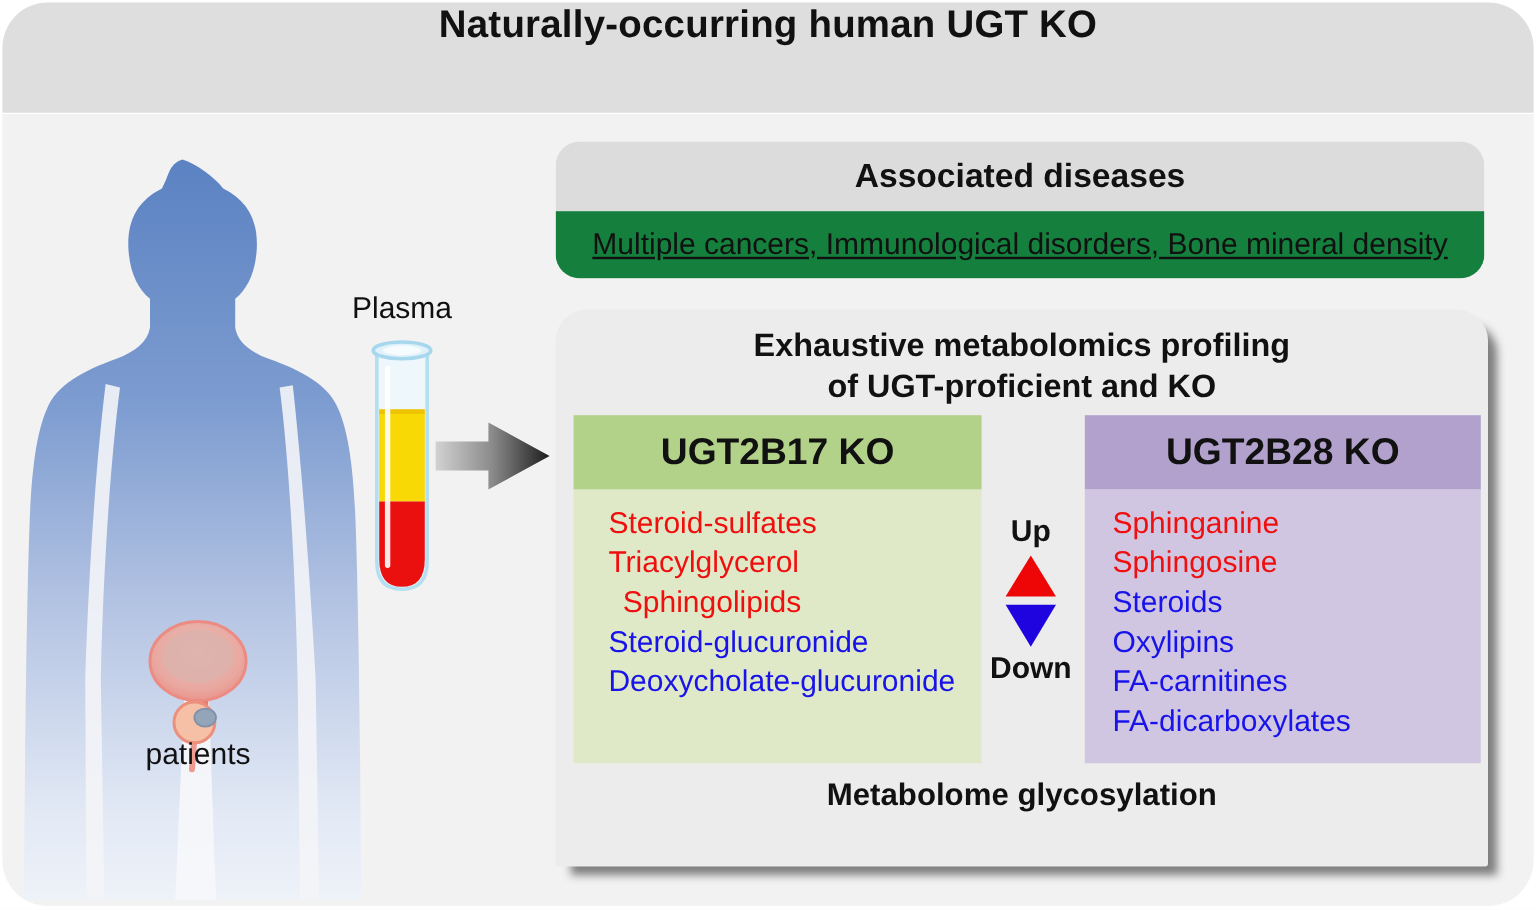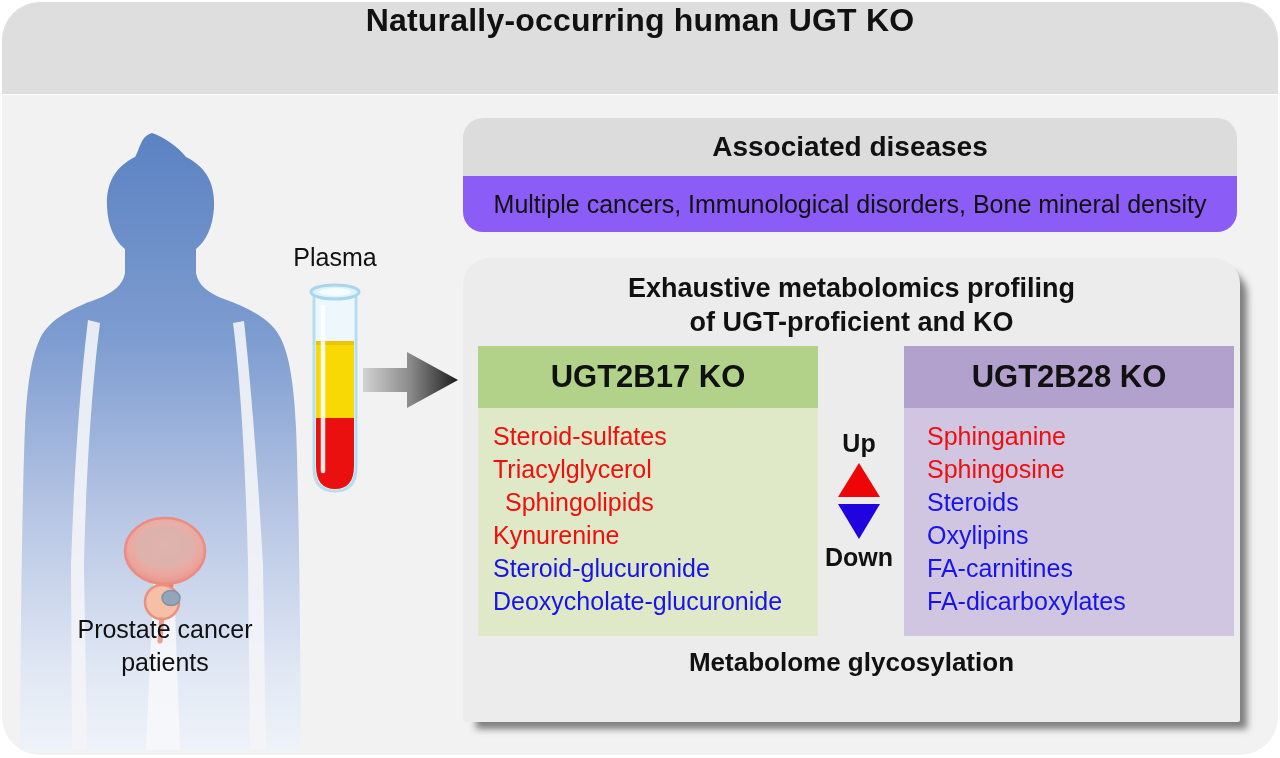--- a/index.html
+++ b/index.html
@@ -40,23 +40,24 @@
   .assoc-box {
     position: absolute; left: 463px; top: 118px; width: 774px; height: 114px;
     border-radius: 20px; overflow: hidden;
   }
   .assoc-header {
     height: 58px; background: #dcdcdc;
     display: flex; align-items: center; justify-content: center;
     font-size: 28px; font-weight: bold;
   }
   .assoc-body {
-    height: 56px; background: #8b5cf6;
+    height: 56px; background: #15803d;
     display: flex; align-items: center; justify-content: center;
     font-size: 25px;
+    text-decoration: underline;
   }
 
   
   .main-panel {
     position: absolute; left: 463px; top: 258px; width: 777px; height: 464px;
     background: #ececec; border-radius: 26px 26px 2px 2px;
     box-shadow: 10px 10px 7px -3px rgba(55,55,55,0.62);
   }
   .profiling-title {
     position: absolute; left: 0; top: 13px; width: 100%;
@@ -64,21 +65,21 @@
   }
 
   .ko-box { position: absolute; top: 88px; height: 290px; }
   .ko-box-green { left: 15px; width: 340px; }
   .ko-box-purple { left: 441px; width: 330px; }
   .ko-header {
     height: 62px; display: flex; align-items: center; justify-content: center;
     font-size: 31px; font-weight: bold; color: #111;
   }
   .ko-body { height: 228px; padding-top: 12px; }
-  .ko-body-green { padding-left: 15px; }
+  .ko-body-green { padding-left: 29px; }
   .ko-body-purple { padding-left: 23px; }
   .ko-item { font-size: 25px; line-height: 33px; white-space: nowrap; }
 
   
   .legend {
     position: absolute; left: 356px; top: 170px; width: 80px;
     text-align: center;
   }
   .legend-label { font-size: 25px; font-weight: bold; line-height: 30px; }
   .legend-triangles { width: 44px; height: 78px; margin: 4px auto 2px auto; display: block; }
@@ -166,42 +167,40 @@
     </defs>
     <path d="M40,72 C36,84 40,95 47,100 C54,95 58,84 54,72 Z" fill="#ea7a71"></path>
     <ellipse cx="47" cy="48" rx="40" ry="33" fill="url(#bladderGrad)" stroke="#ec8b82" stroke-width="2.5"></ellipse>
     <ellipse cx="47" cy="44" rx="30" ry="22" fill="#dcb2ac" opacity="0.85"></ellipse>
     <path d="M44,112 L42,138" stroke="#ef9a8f" stroke-width="5" stroke-linecap="round"></path>
     <circle cx="44" cy="99" r="17" fill="#f6c0a7" stroke="#ec8f7c" stroke-width="2.5"></circle>
     <ellipse cx="53" cy="95" rx="9" ry="7.5" fill="#94a5ba" stroke="#7e91a9" stroke-width="1.5"></ellipse>
   </svg>
 
   <div class="patients-label">
-    <div>Prostate cancer</div>
     <div>patients</div>
   </div>
 
   <div class="assoc-box">
     <div class="assoc-header">Associated diseases</div>
     <div class="assoc-body">Multiple cancers, Immunological disorders, Bone mineral density</div>
   </div>
 
   <div class="main-panel">
     <div class="profiling-title">
       <div>Exhaustive metabolomics profiling</div>
       <div>of UGT-proficient and KO</div>
     </div>
 
     <div class="ko-box ko-box-green">
       <div class="ko-header" style="background-color: rgb(179, 210, 137);">UGT2B17 KO</div>
       <div class="ko-body ko-body-green" style="background-color: rgb(223, 233, 199);">
         <div class="ko-item" style="color: rgb(240, 15, 15);">Steroid-sulfates</div>
         <div class="ko-item" style="color: rgb(240, 15, 15);">Triacylglycerol</div>
         <div class="ko-item" style="color: rgb(240, 15, 15); margin-left: 12px;">Sphingolipids</div>
-        <div class="ko-item" style="color: rgb(240, 15, 15);">Kynurenine</div>
         <div class="ko-item" style="color: rgb(24, 19, 232);">Steroid-glucuronide</div>
         <div class="ko-item" style="color: rgb(24, 19, 232);">Deoxycholate-glucuronide</div>
       </div>
     </div>
 
     <div class="legend">
       <div class="legend-label">Up</div>
       <svg class="legend-triangles" viewBox="0 0 44 78" aria-hidden="true">
         <polygon points="22,1 43,35 1,35" style="fill: rgb(238, 5, 5);"></polygon>
         <polygon points="1,42 43,42 22,77" style="fill: rgb(32, 4, 224);"></polygon>

